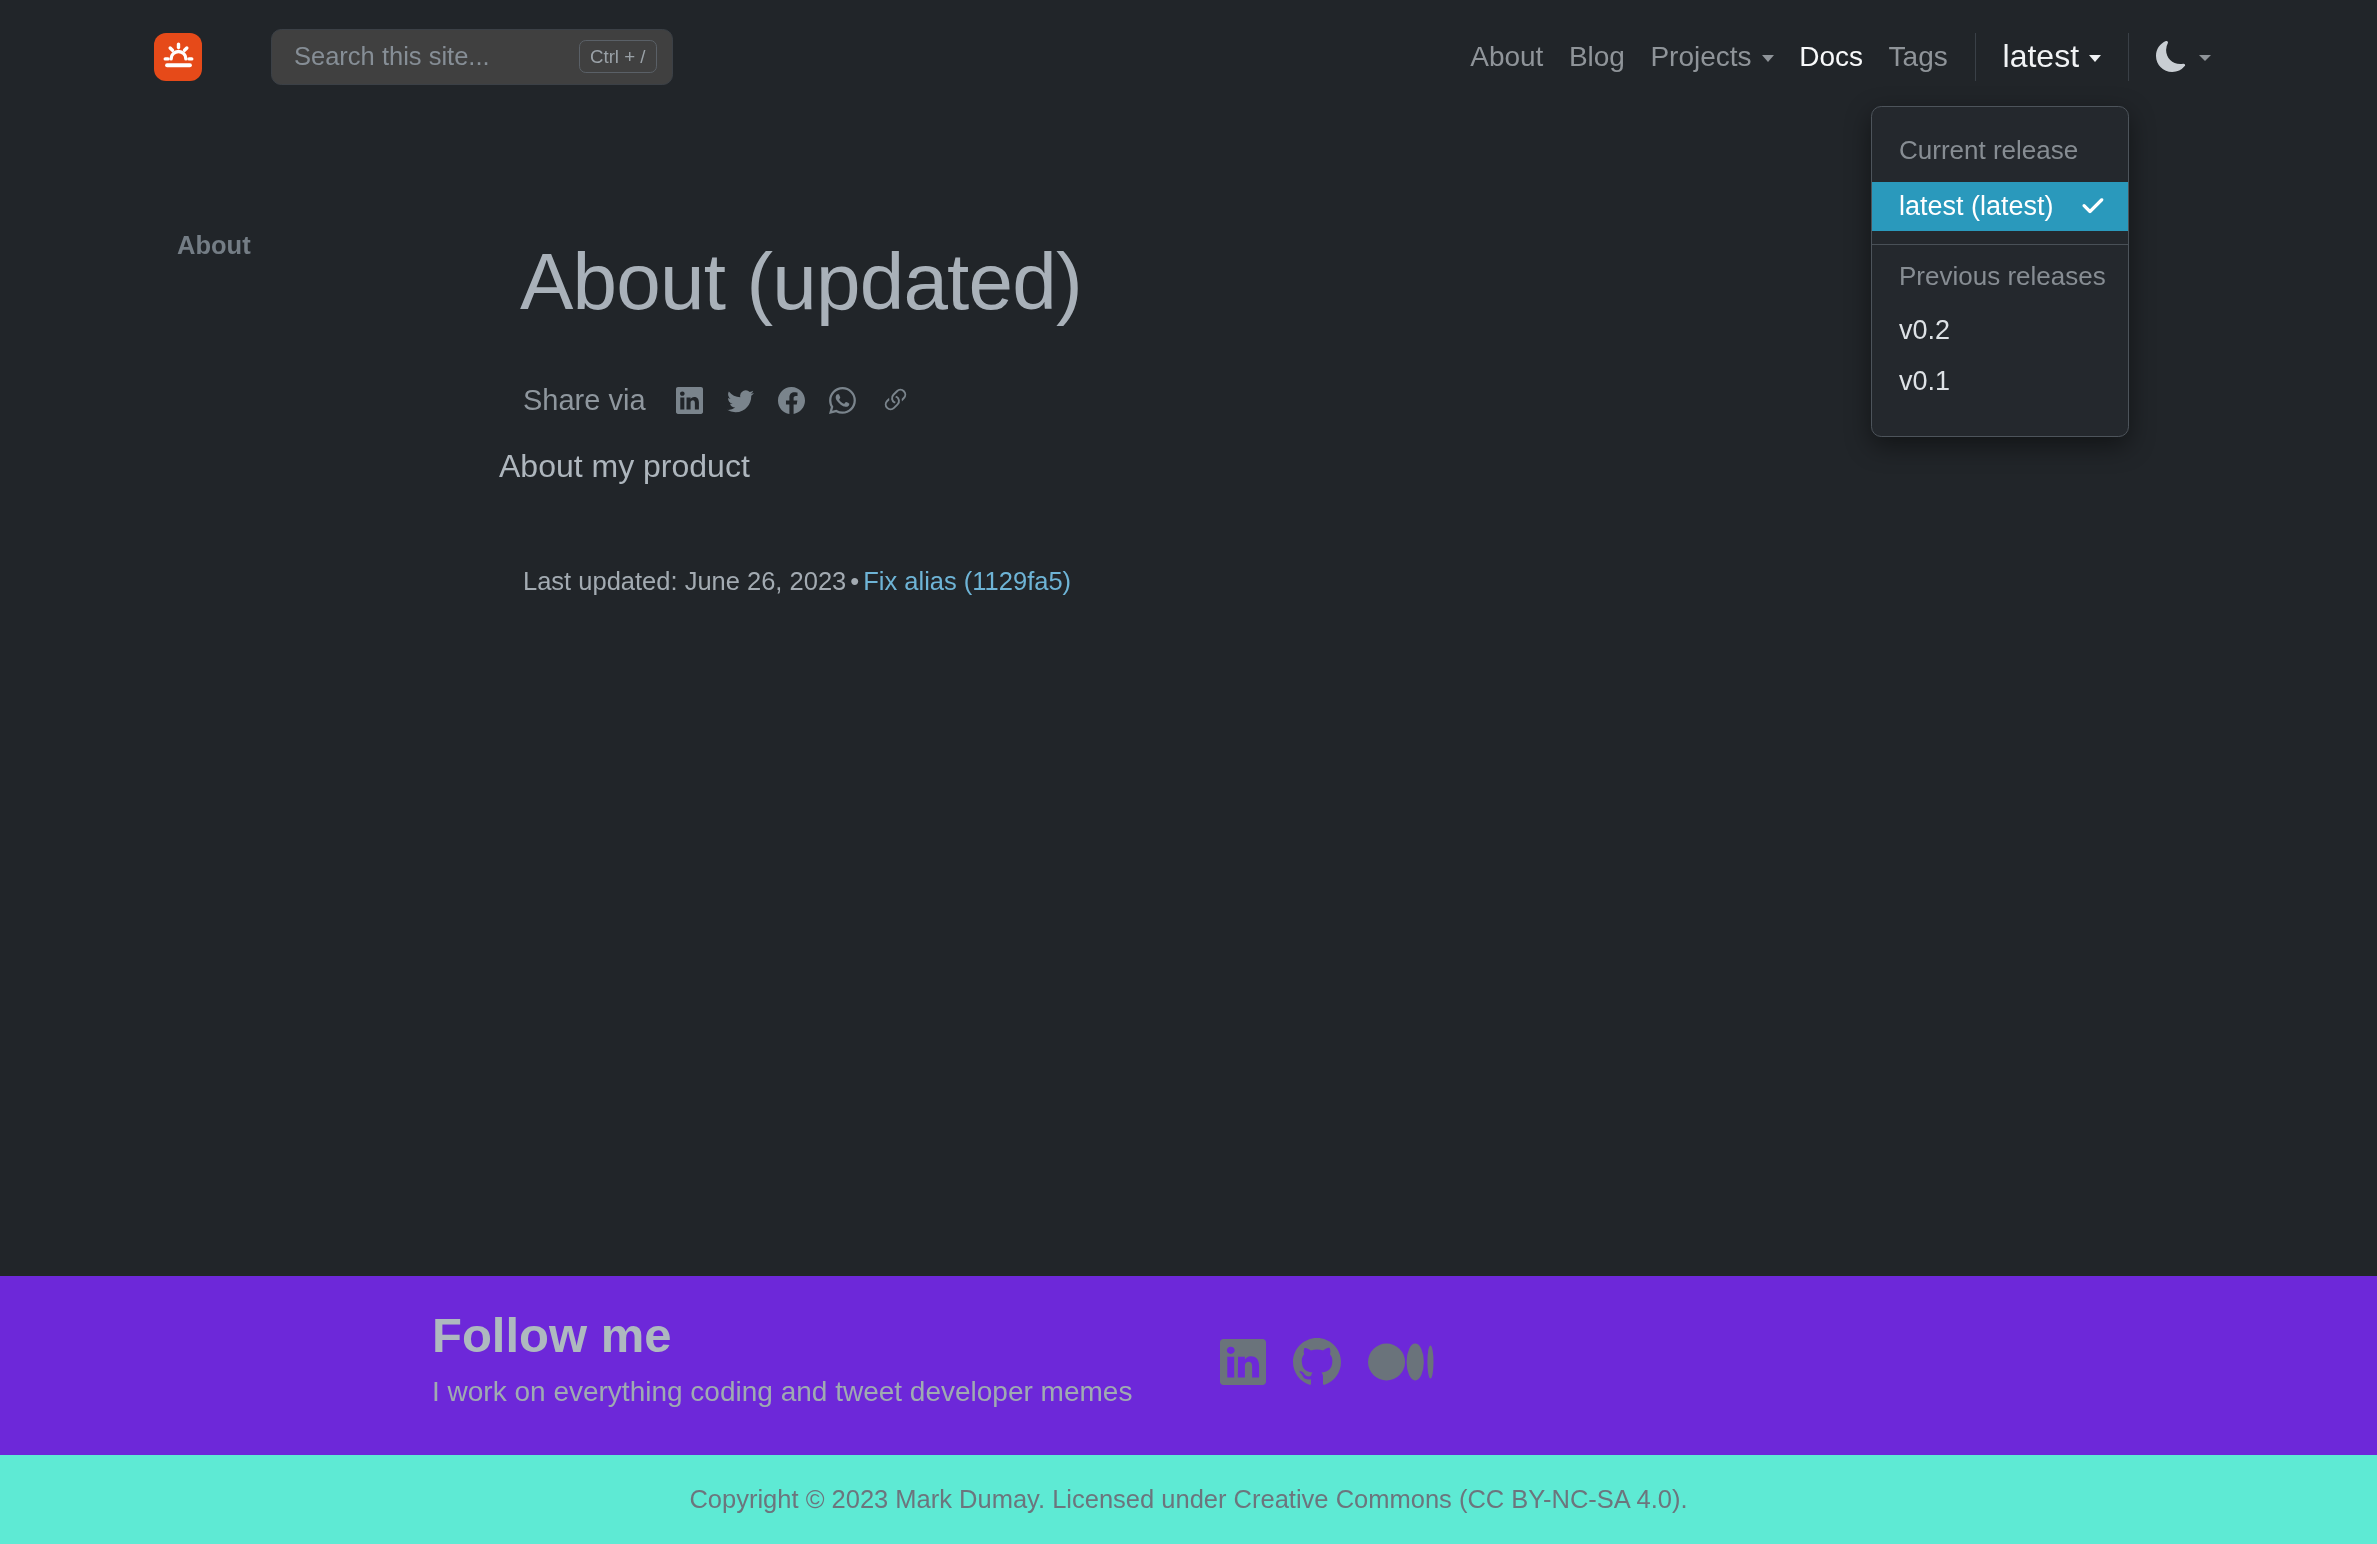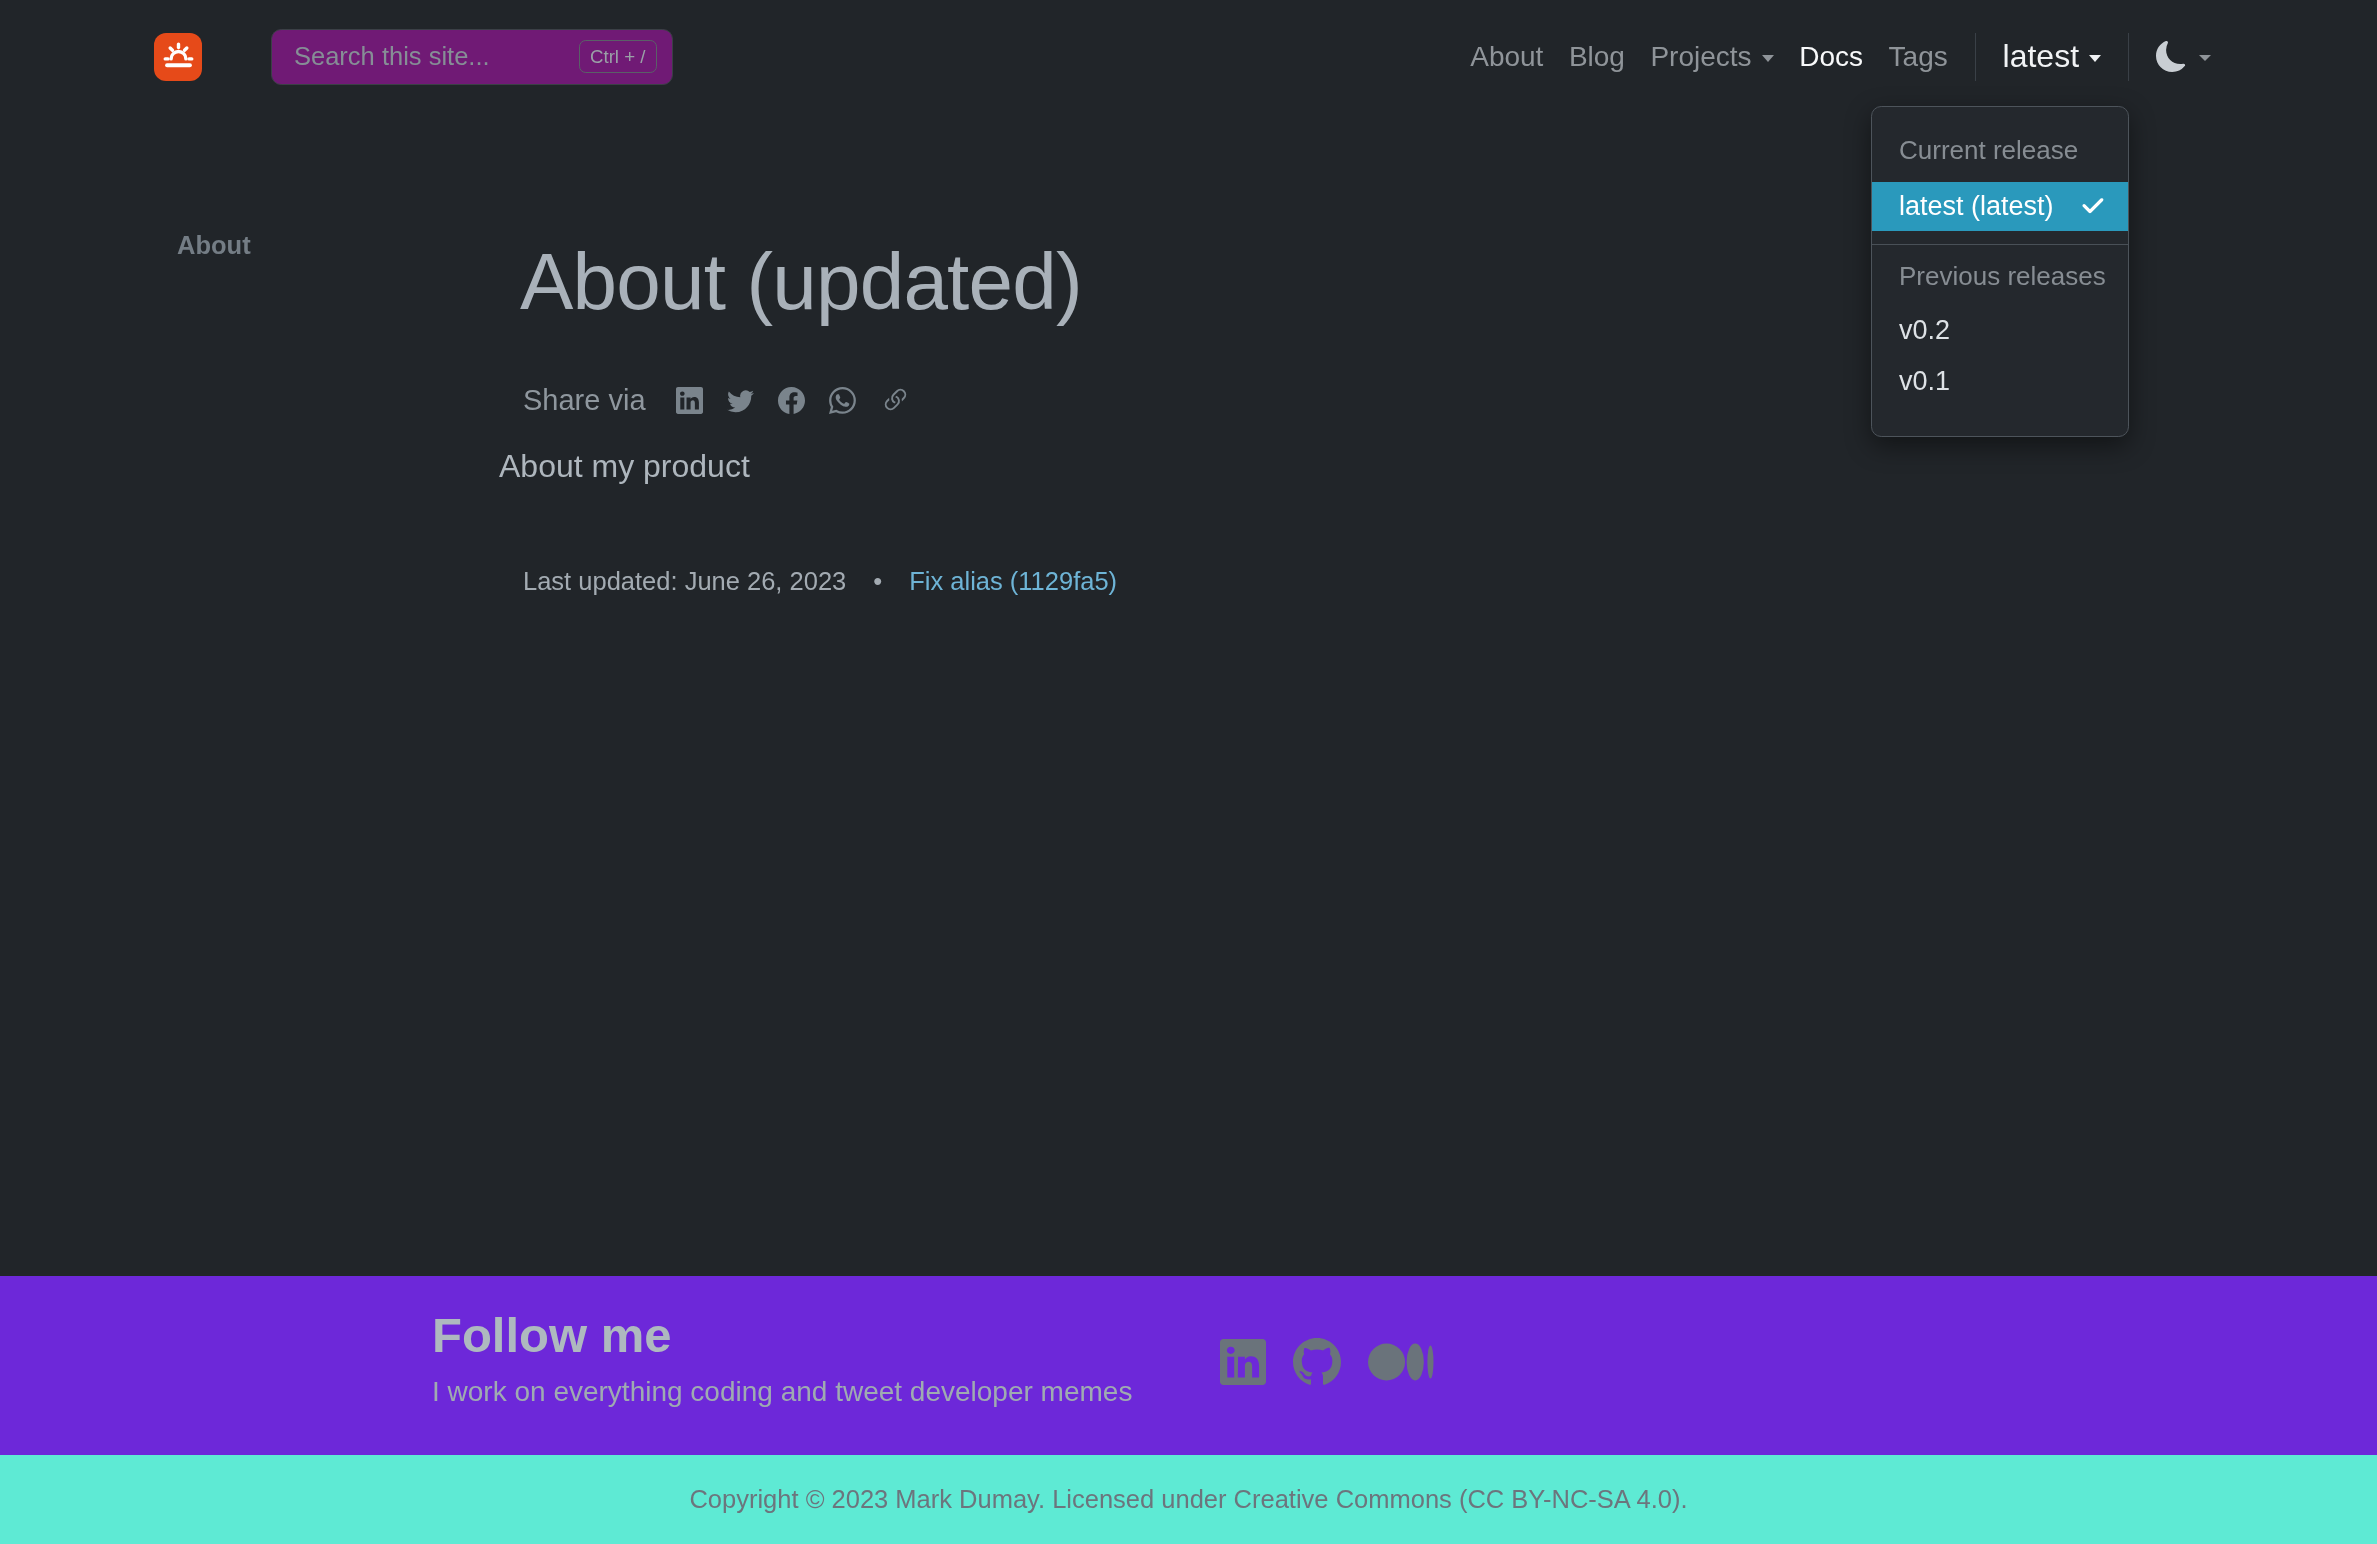--- a/index.html
+++ b/index.html
@@ -16,21 +16,21 @@
     position:absolute; top:0; left:0; width:2377px; height:113px;
     display:flex; align-items:center; padding:0 166px 0 154px;
   }
   .logo-btn {
     width:48px; height:48px; border-radius:12px; background:#e64a19;
     display:flex; align-items:center; justify-content:center; cursor:pointer; flex:0 0 auto;
   }
   .logo-btn svg { width:37px; height:37px; }
   .search-box {
     margin-left:69px; width:402px; height:56px; border-radius:10.2px;
-    background:#701a75; border:0.8px solid #3b4046;
+    background:#404040; border:0.8px solid #3b4046;
     display:flex; align-items:center; padding:0 15.3px 0 22px;
   }
   .search-box input {
     flex:1; background:transparent; border:none; outline:none;
     font-family:inherit; font-size:25.5px; color:#ced4da; min-width:0;
   }
   .search-box input::placeholder { color:#868e96; opacity:1; }
   .kbd-badge {
     border:0.8px solid #5a6067; border-radius:6.8px; color:#9aa1a7;
     font-size:18.7px; padding:4.2px 10.2px; white-space:nowrap;
@@ -98,21 +98,21 @@
   }
   .share-label { font-size:29px; color:#8f979e; margin-right:6.8px; }
   .share-icon { color:#7a848c; cursor:pointer; display:flex; align-items:center; }
   .share-icon svg { width:27px; height:27px; }
   .body-text {
     position:absolute; left:499px; top:448px;
     font-size:32px; color:#aeb6bd;
   }
   .updated-row {
     position:absolute; left:523px; top:567px;
-    font-size:25.5px; color:#a3abb2; display:flex; gap:27px; align-items:baseline;
+    font-size:25.5px; color:#a3abb2; display:flex; gap:4px; align-items:baseline;
   }
   .commit-link { color:#6eb4d6; text-decoration:none; cursor:pointer; }
 
   
   .footer {
     position:absolute; top:1276px; left:0; width:2377px; height:179px;
     background:#6d28d9;
   }
   .footer-heading {
     position:absolute; left:432px; top:31px;

